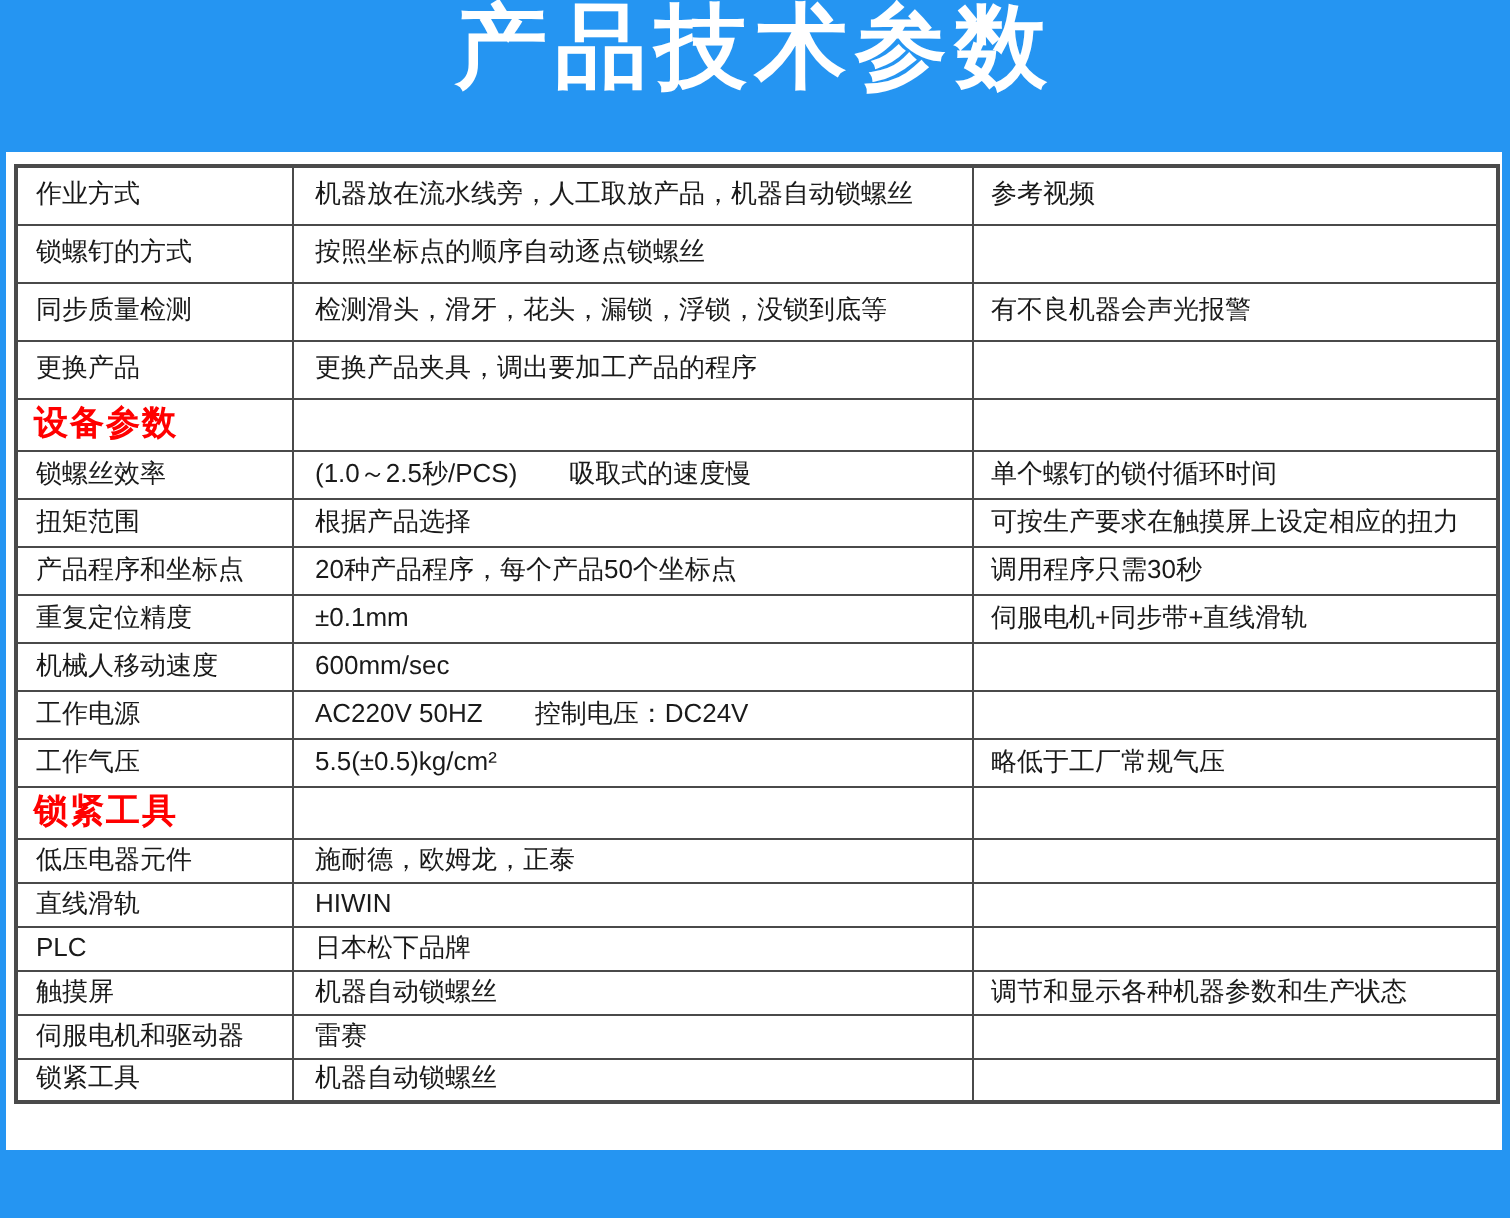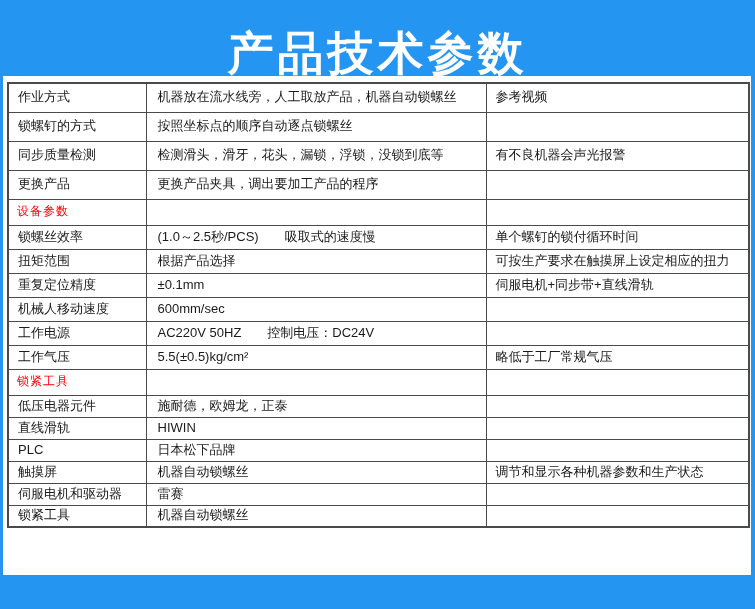--- a/index.html
+++ b/index.html
@@ -15,21 +15,21 @@
     background:#fff;
   }
   .page{
     position:relative;
     width:755px;height:609px;
     background:var(--banner_blue,#2595F2);
     overflow:hidden;
   }
   .banner{
     position:absolute;left:0;top:0;width:755px;height:76px;
-    display:flex;align-items:flex-end;justify-content:center;
+    display:flex;align-items:flex-start;justify-content:center;
   }
   .title{
     margin:0;
     color:#ffffff;
     font-size:46px;
     font-weight:800;
     letter-spacing:4px;
     line-height:1;
   }
   .panel{
@@ -55,22 +55,22 @@
   }
   td.lbl{padding:2px 4px 2px 9px;margin-top:30px;}
   td.val{padding:2px 4px 2px 11px;}
   td.note{padding:2px 4px 2px 9px;}
   tr.tall{height:29px;}
   tr.mid{height:24px;}
   tr.short{height:22px;}
   tr.sec{height:26px;}
   tr.sec td.lbl{
     color:var(--section_red,#FF0000);
-    font-size:12px;
-    font-weight:normal;
+    font-size:17px;
+    font-weight:bold;
     letter-spacing:1px;
     padding-left:8px;
   }
 </style>
 </head>
 <body>
 
 <div class="page">
 
   <div class="banner">
@@ -115,20 +115,25 @@
 
         <tr class="mid">
           <td class="lbl">锁螺丝效率</td>
           <td class="val">(1.0～2.5秒/PCS)　　吸取式的速度慢</td>
           <td class="note">单个螺钉的锁付循环时间</td>
         </tr>
         <tr class="mid">
           <td class="lbl">扭矩范围</td>
           <td class="val">根据产品选择</td>
           <td class="note">可按生产要求在触摸屏上设定相应的扭力</td>
+        </tr>
+        <tr class="mid">
+          <td class="lbl">产品程序和坐标点</td>
+          <td class="val">20种产品程序，每个产品50个坐标点</td>
+          <td class="note">调用程序只需30秒</td>
         </tr>
         <tr class="mid">
           <td class="lbl">重复定位精度</td>
           <td class="val">±0.1mm</td>
           <td class="note">伺服电机+同步带+直线滑轨</td>
         </tr>
         <tr class="mid">
           <td class="lbl">机械人移动速度</td>
           <td class="val">600mm/sec</td>
           <td class="note"></td>

